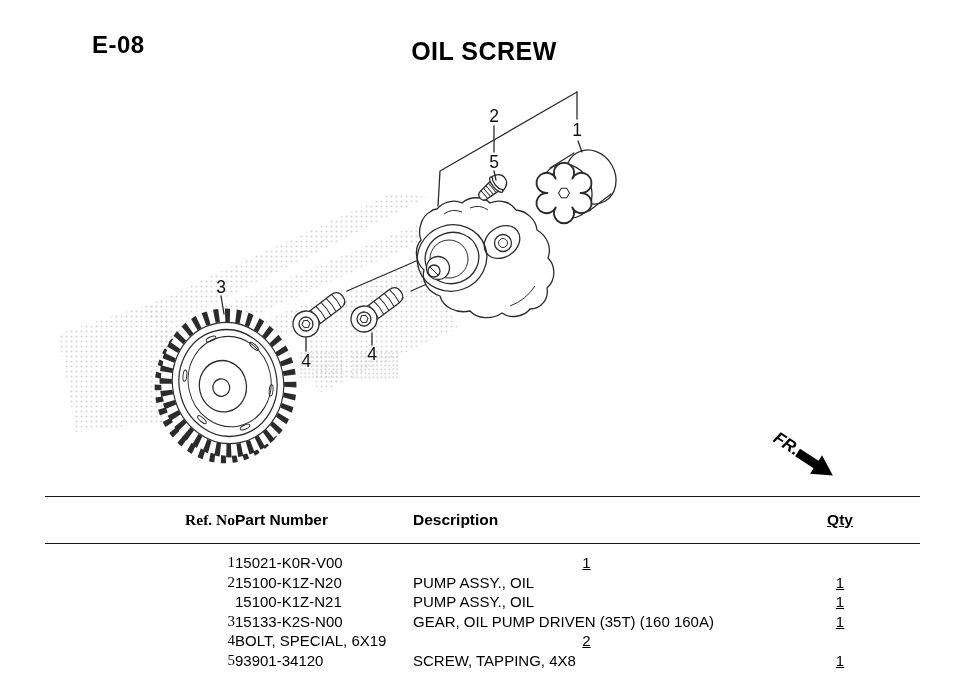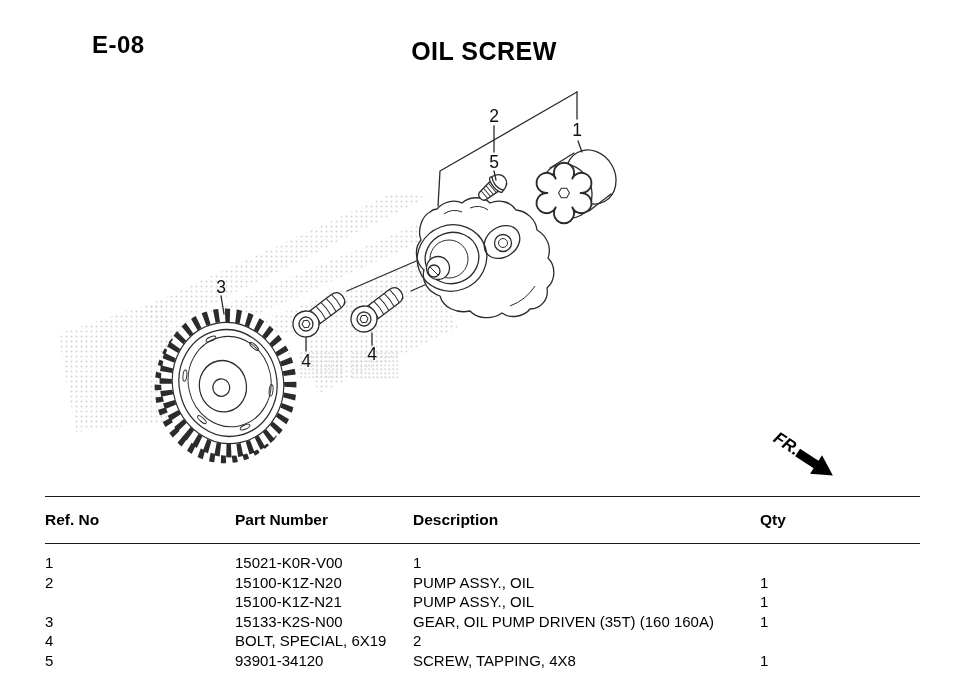--- a/index.html
+++ b/index.html
@@ -14,23 +14,23 @@
   svg .lnw{stroke:#2b2b2b;stroke-width:1.3;fill:#ffffff;stroke-linejoin:round;}
   svg .thin{stroke:#2b2b2b;stroke-width:1;fill:none;}
   svg .callout{font-family:"Liberation Sans",sans-serif;font-size:17.5px;fill:#111;text-anchor:middle;}
   svg .frtext{font-family:"Liberation Sans",sans-serif;font-size:17px;font-weight:bold;font-style:italic;fill:#000;text-anchor:middle;}
   .parts-table{position:absolute;left:45px;top:496px;width:875px;}
   .rule{border-top:1.5px solid #1a1a1a;height:0;}
   .thead,.trow{display:grid;grid-template-columns:190px 178px 347px 160px;}
   .thead{height:46px;align-items:center;font-weight:bold;font-size:15.5px;}
   .tbody{padding-top:9px;font-size:15px;}
   .trow{line-height:19.5px;}
-  .c-ref{text-align:left;}
+  .c-ref{text-align:right;font-family:Liberation Serif, serif;}
   .c-part,.c-desc{text-align:left;}
-  .c-qty{text-align:left;}
+  .c-qty{text-align:center;text-decoration:underline;}
 </style>
 </head>
 <body>
 
 <div class="screen">
 
   <div class="page-code">E-08</div>
   <div class="page-title">OIL SCREW</div>
 
   <svg class="diagram-svg" width="968" height="500" viewBox="0 0 968 500">

